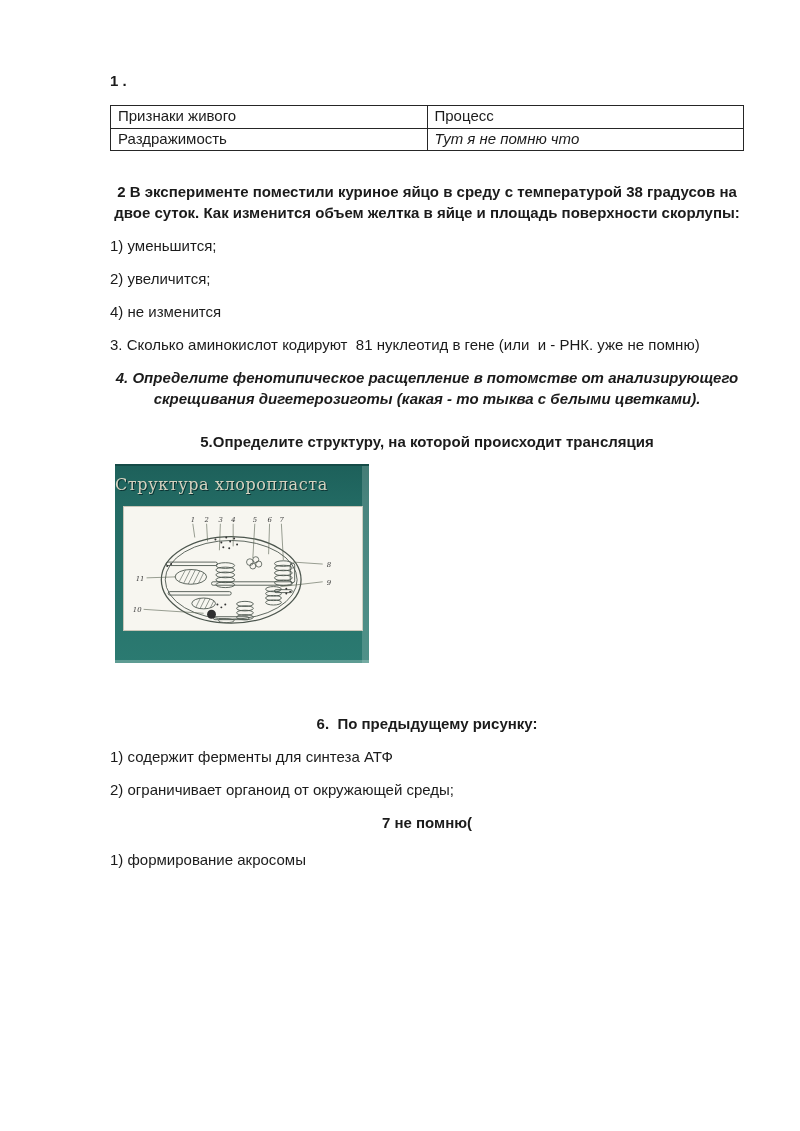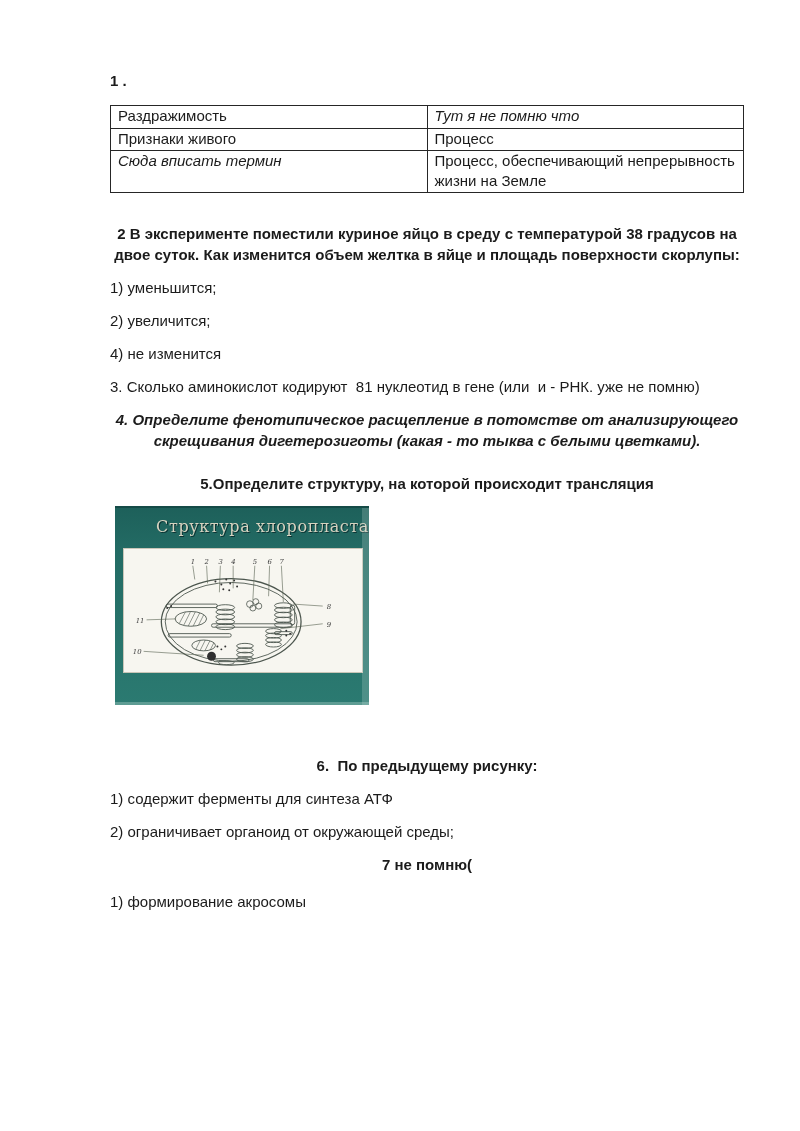--- a/index.html
+++ b/index.html
@@ -33,21 +33,21 @@
     position:relative;
     width:254px; height:199px;
     background:linear-gradient(180deg,#1d605a 0%, #236b64 22%, #2b7a71 100%);
     box-sizing:border-box;
   }
   .slide-topline { position:absolute; top:0; left:0; right:0; height:2px; background:#154b47; }
   .slide-right-strip { position:absolute; top:2px; right:0; bottom:0; width:7px; background:rgba(225,240,235,0.20); }
   .slide-bottom-strip { position:absolute; left:0; right:0; bottom:0; height:3px; background:rgba(190,222,212,0.35); }
   .slide-title {
     position:absolute; top:10px; left:0; width:100%;
-    text-align:right;
+    text-align:left;
     font-family:"DejaVu Serif","Liberation Serif",serif;
     font-size:16px; letter-spacing:0.6px;
     color:#d6d3c0;
     text-shadow:1px 1px 0 rgba(9,44,46,0.9);
   }
   .slide-canvas {
     position:absolute; left:8px; top:42px;
     width:240px; height:125px;
     background:#f7f6f0;
     border:1px solid #c9c6b8;
@@ -64,30 +64,26 @@
 <body>
 
 <div class="page">
   <div class="content">
 
     <p class="item1">1 .</p>
 
     <table class="qtable">
       <tbody>
         <tr>
-          <td>Раздражимость</td>
-          <td class="i">Тут я не помню что</td>
-        </tr>
-        <tr>
           <td>Признаки живого</td>
           <td>Процесс</td>
         </tr>
         <tr>
-          <td class="i">Сюда вписать термин</td>
-          <td>Процесс, обеспечивающий непрерывность жизни на Земле</td>
+          <td>Раздражимость</td>
+          <td class="i">Тут я не помню что</td>
         </tr>
       </tbody>
     </table>
 
     <p class="b">2 В эксперименте поместили куриное яйцо в среду с температурой 38 градусов на двое суток. Как изменится объем желтка в яйце и площадь поверхности скорлупы:</p>
     <p>1) уменьшится;</p>
     <p>2) увеличится;</p>
     <p>4) не изменится</p>
 
     <p>3. Сколько аминокислот кодируют  81 нуклеотид в гене (или  и - РНК. уже не помню)</p>

